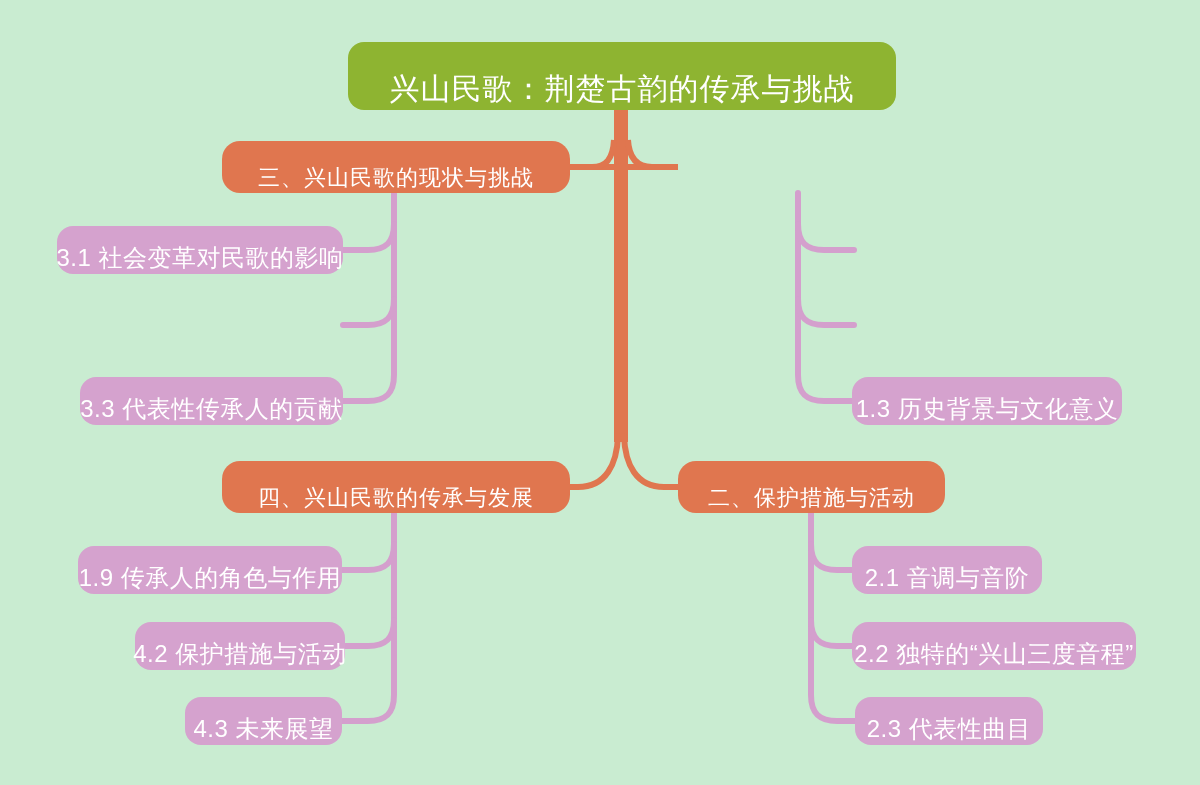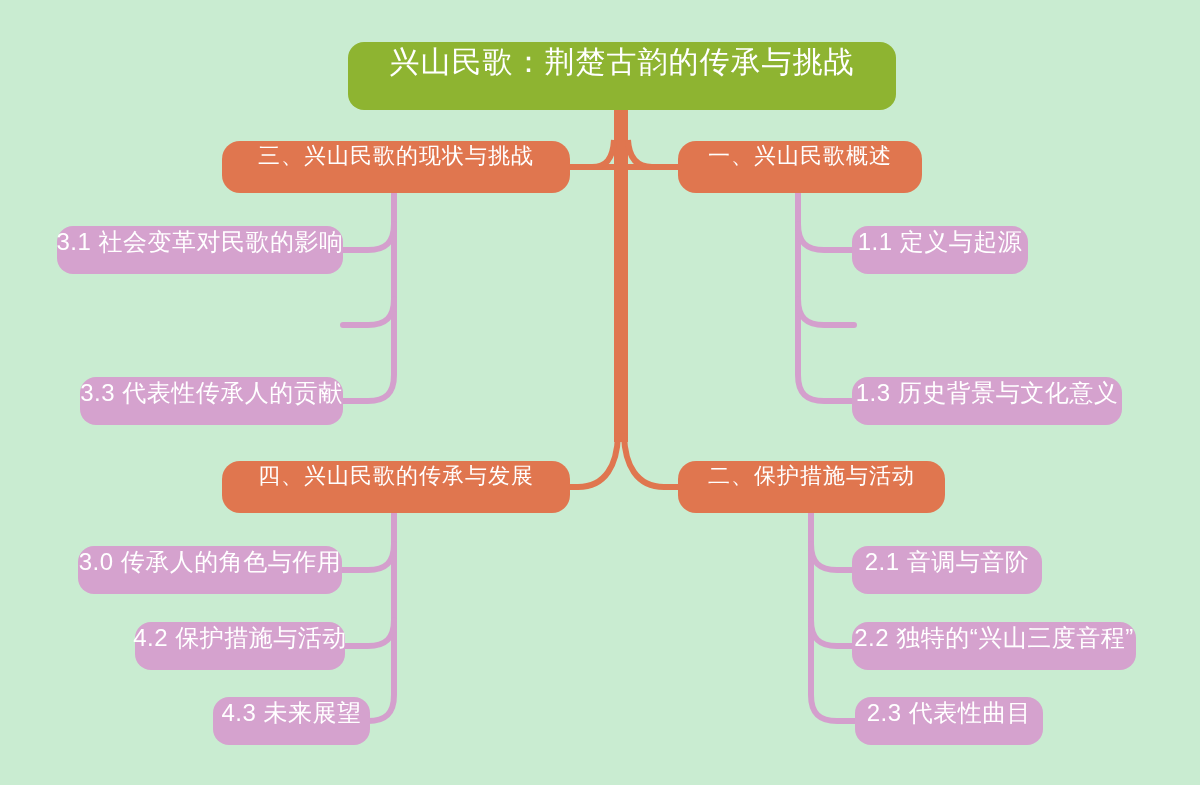--- a/index.html
+++ b/index.html
@@ -6,21 +6,21 @@
   body{
     width:1200px;height:785px;
     background:#c9ecd1;
     font-family:"Liberation Sans","DejaVu Sans",sans-serif;
     overflow:hidden;
   }
   .canvas{position:relative;width:1200px;height:785px;background:#c9ecd1;}
   .connector-layer{position:absolute;left:0;top:0;width:1200px;height:785px;pointer-events:none;}
   .node{
     position:absolute;
-    display:flex;align-items:flex-start;justify-content:center;
+    display:flex;align-items:flex-end;justify-content:center;
     color:#ffffff;white-space:nowrap;box-sizing:border-box;
     text-align:center;
   }
   .root{
     left:348px;top:42px;width:548px;height:68px;
     background:#8eb431;border-radius:16px;
     font-size:30px;letter-spacing:1px;
   }
   .branch{
     height:52px;top:141px;
@@ -44,21 +44,21 @@
   .c21{left:852px;top:546px;width:190px;}
   .c22{left:852px;top:622px;width:284px;}
   .c23{left:855px;top:697px;width:188px;}
   
   .c31{left:57px;top:226px;width:286px;}
   .c32{left:57px;top:301px;width:288px;}
   .c33{left:80px;top:377px;width:263px;}
   
   .c41{left:78px;top:546px;width:264px;}
   .c42{left:135px;top:622px;width:210px;}
-  .c43{left:185px;top:697px;width:157px;margin-left:28px;}
+  .c43{left:185px;top:697px;width:157px;}
 </style>
 </head>
 <body>
 
 <div class="canvas">
 
   <svg class="connector-layer" width="1200" height="785" viewBox="0 0 1200 785" fill="none">
 
     <path d="M 621 108 L 621 442" stroke="#e0764f" stroke-width="14"></path>
 
@@ -83,36 +83,30 @@
 
     <path d="M 394 513 L 394 695 C 394 713 386 721 368 721 L 340 721" stroke="#d49fcd" stroke-width="6" stroke-linecap="round"></path>
     <path d="M 394 544 C 394 562 386 570 368 570 L 340 570" stroke="#d49fcd" stroke-width="6" stroke-linecap="round"></path>
     <path d="M 394 620 C 394 638 386 646 368 646 L 343 646" stroke="#d49fcd" stroke-width="6" stroke-linecap="round"></path>
   </svg>
 
   <div class="node root">
     <span>兴山民歌：荆楚古韵的传承与挑战</span>
   </div>
 
-  <div class="node branch b1">
-    <span>一、兴山民歌概述</span>
-  </div>
   <div class="node branch b2">
     <span>二、保护措施与活动</span>
   </div>
   <div class="node branch b3">
     <span>三、兴山民歌的现状与挑战</span>
   </div>
   <div class="node branch b4">
     <span>四、兴山民歌的传承与发展</span>
   </div>
 
-  <div class="node child c11">
-    <span>1.1 定义与起源</span>
-  </div>
   <div class="node child c13">
     <span>1.3 历史背景与文化意义</span>
   </div>
 
   <div class="node child c21">
     <span>2.1 音调与音阶</span>
   </div>
   <div class="node child c22">
     <span>2.2 独特的“兴山三度音程”</span>
   </div>
@@ -121,21 +115,21 @@
   </div>
 
   <div class="node child c31">
     <span>3.1 社会变革对民歌的影响</span>
   </div>
   <div class="node child c33">
     <span>3.3 代表性传承人的贡献</span>
   </div>
 
   <div class="node child c41">
-    <span>3.0 传承人的角色与作用</span>
+    <span>1.9 传承人的角色与作用</span>
   </div>
   <div class="node child c42">
     <span>4.2 保护措施与活动</span>
   </div>
   <div class="node child c43">
     <span>4.3 未来展望</span>
   </div>
 
 </div>
 

